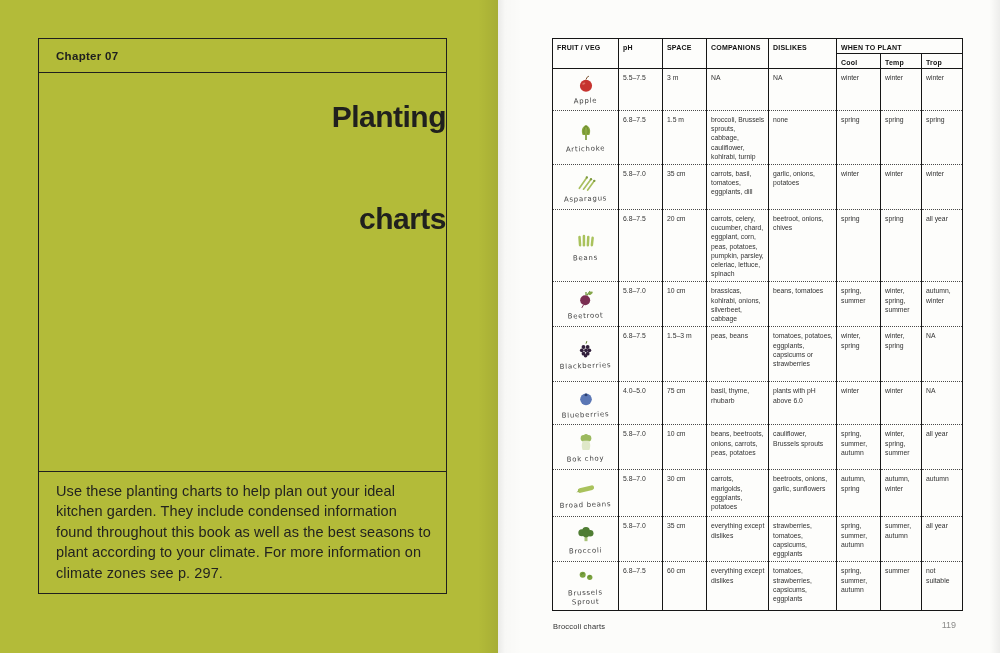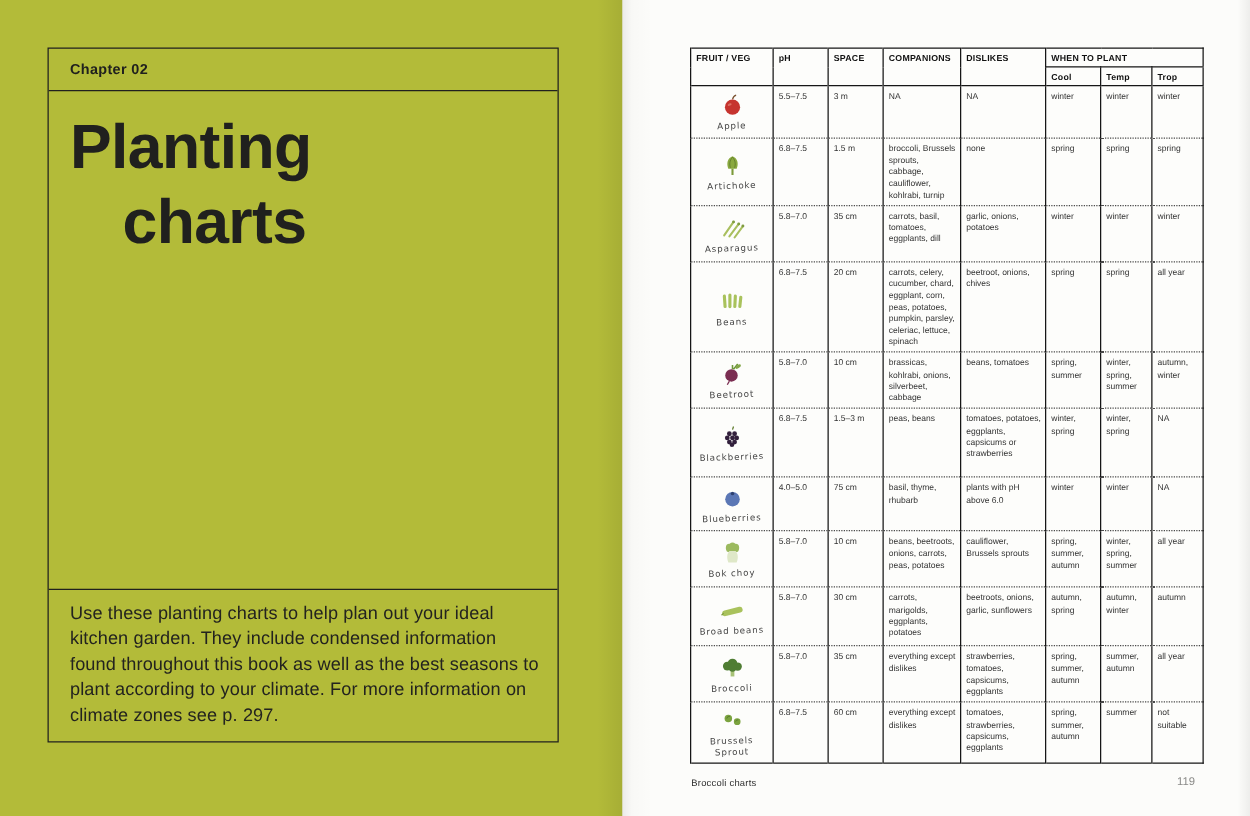--- a/index.html
+++ b/index.html
@@ -6,22 +6,22 @@
   html,body { width:1000px; height:653px; font-family:"Liberation Sans", sans-serif; }
   .spread { position:relative; width:1000px; height:653px; background:#f4f4f1; overflow:hidden; }
 
   
   .left-page { position:absolute; left:0; top:0; width:498px; height:653px; background:#b3bb39; }
   .chapter-box { position:absolute; left:38px; top:38px; width:409px; height:556px;
                  border:1.5px solid #20201e; display:flex; flex-direction:column; }
   .chapter-head { height:34px; border-bottom:1.5px solid #20201e; display:flex; align-items:center;
                   padding-left:17px; font-size:11.5px; font-weight:bold; letter-spacing:.3px; color:#20201e; }
   .title-area { flex:1; padding:14px 0 0 17px; }
-  .title-line { font-size:50px; font-weight:bold; letter-spacing:-0.5px; line-height:60px; color:#20201e; }
-  .title-line.indent { padding-left:42px; }
+  .title-line { font-size:30px; font-weight:bold; letter-spacing:-0.5px; line-height:60px; color:#20201e;text-align:right; }
+  .title-line.indent { padding-left:42px;margin-top:42px; }
   .intro-area { border-top:1.5px solid #20201e; padding:9px 14px 10px 17px; }
   .intro-area p { font-size:14.5px; line-height:20.5px; color:#23231f; letter-spacing:.1px; }
 
   
   .right-page { position:absolute; left:498px; top:0; width:502px; height:653px; background:#fcfcfa; }
   .table-wrap { position:absolute; left:54px; top:38px; }
   table { border-collapse:collapse; table-layout:fixed; width:410px; border:1.6px solid #161616; background:#fdfdfb; }
   th, td { border-left:1px solid #161616; vertical-align:top; text-align:left; }
   thead th { font-size:7px; font-weight:bold; color:#111; padding:5px 3px 2px 4px; letter-spacing:.2px; }
   thead { border-bottom:1.6px solid #161616; }
@@ -43,21 +43,21 @@
            background:linear-gradient(90deg, rgba(0,0,0,0) 0%, rgba(0,0,0,0.06) 100%); }
 </style>
 </head>
 <body>
 
 <div class="spread">
 
   <div class="left-page">
     <div class="chapter-box">
       <div class="chapter-head">
-        <span>Chapter 02</span>
+        <span>Chapter 07</span>
       </div>
       <div class="title-area">
         <div class="title-line">Planting</div>
         <div class="title-line indent">charts</div>
       </div>
       <div class="intro-area">
         <p>Use these planting charts to help plan out your ideal kitchen garden. They include condensed information found throughout this book as well as the best seasons to plant according to your climate. For more information on climate zones see p. 297.</p>
       </div>
     </div>
   </div>

